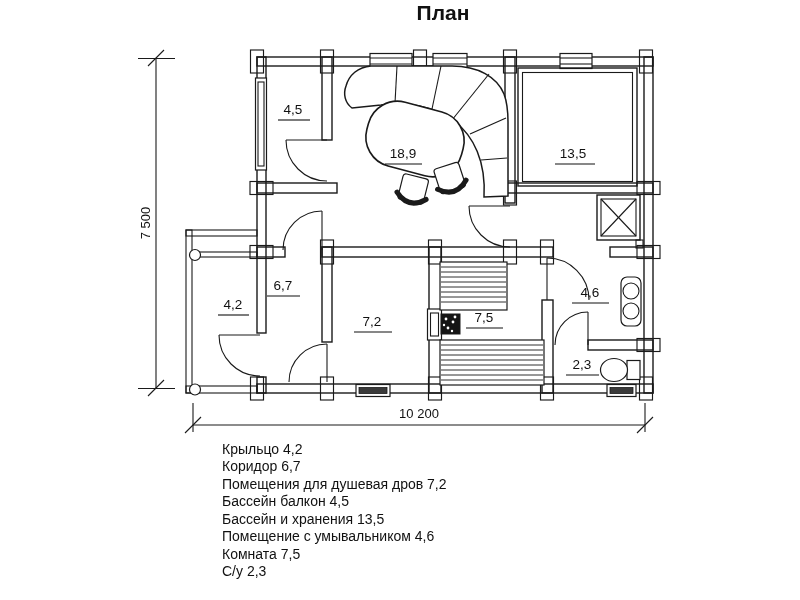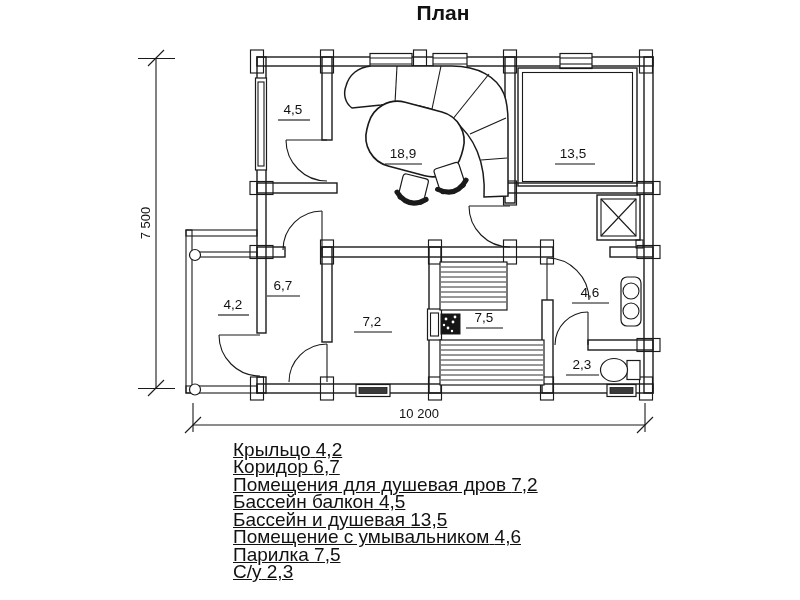--- a/index.html
+++ b/index.html
@@ -1,20 +1,20 @@
 <!DOCTYPE html>
 <html><head>
 <meta charset="utf-8">
 <style>
   html,body{margin:0;padding:0;background:#e8e8e8;}
   .canvas{position:relative;width:800px;height:600px;background:#ffffff;overflow:hidden;
           font-family:"Liberation Sans",sans-serif;color:#111;}
   .title{position:absolute;top:1px;left:443px;transform:translateX(-50%);
          font-size:21px;font-weight:bold;white-space:nowrap;}
-  .legend{position:absolute;left:233px;top:441px;font-size:19px;line-height:17.45px;text-decoration:underline;}
+  .legend{position:absolute;left:222px;top:441px;font-size:14px;line-height:17.45px;}
   .legend .row{white-space:nowrap;}
   svg{position:absolute;left:0;top:0;}
   .w{fill:none;stroke:#1a1a1a;stroke-width:1.4;}
   .s{fill:none;stroke:#1a1a1a;stroke-width:1.15;}
   .t{fill:none;stroke:#1a1a1a;stroke-width:1.1;}
   .wf{fill:#ffffff;stroke:#1a1a1a;stroke-width:1.2;}
   .dk{fill:#3a3a3a;stroke:#1a1a1a;stroke-width:0.8;}
   .lbl{font:13.5px "Liberation Sans",sans-serif;fill:#111;}
   .dim{font:13px "Liberation Sans",sans-serif;fill:#111;}
   .ul{stroke:#111;stroke-width:1.1;}
@@ -254,19 +254,19 @@
         <text class="dim" text-anchor="middle" x="419" y="418">10 200</text>
       </g>
     </g>
   </svg>
 
   <div class="legend">
     <div class="row"><span>Крыльцо</span> <span>4,2</span></div>
     <div class="row"><span>Коридор</span> <span>6,7</span></div>
     <div class="row"><span>Помещения для душевая дров</span> <span>7,2</span></div>
     <div class="row"><span>Бассейн балкон</span> <span>4,5</span></div>
-    <div class="row"><span>Бассейн и душевая</span> <span>13,5</span></div>
+    <div class="row"><span>Бассейн и хранения</span> <span>13,5</span></div>
     <div class="row"><span>Помещение с умывальником</span> <span>4,6</span></div>
-    <div class="row"><span>Парилка</span> <span>7,5</span></div>
+    <div class="row"><span>Комната</span> <span>7,5</span></div>
     <div class="row"><span>С/у</span> <span>2,3</span></div>
   </div>
 
 </div>
 
 </body></html>

